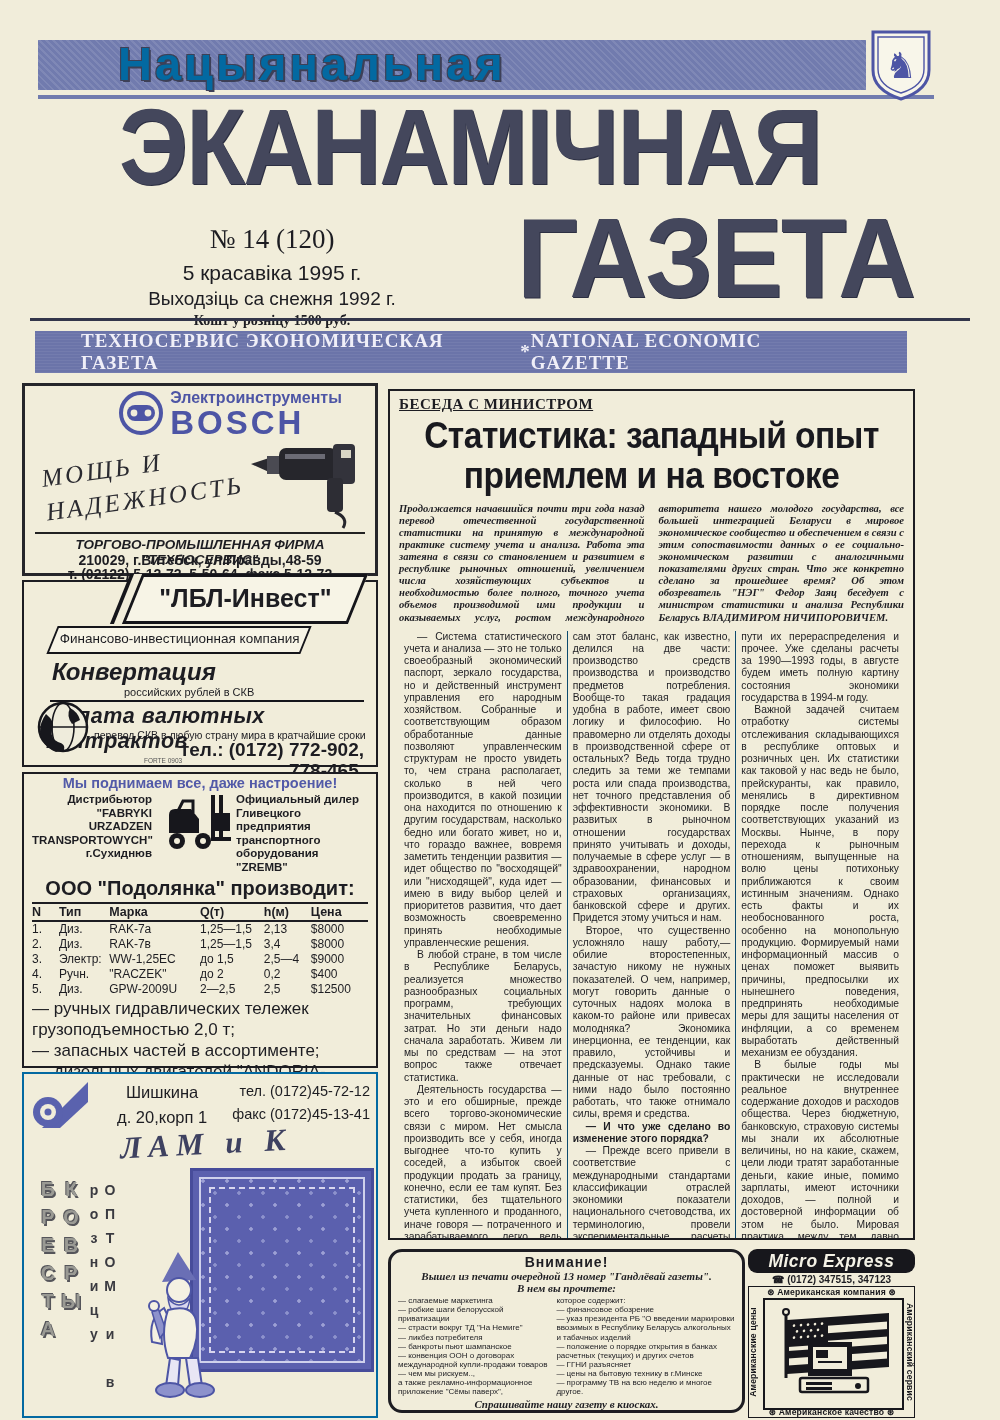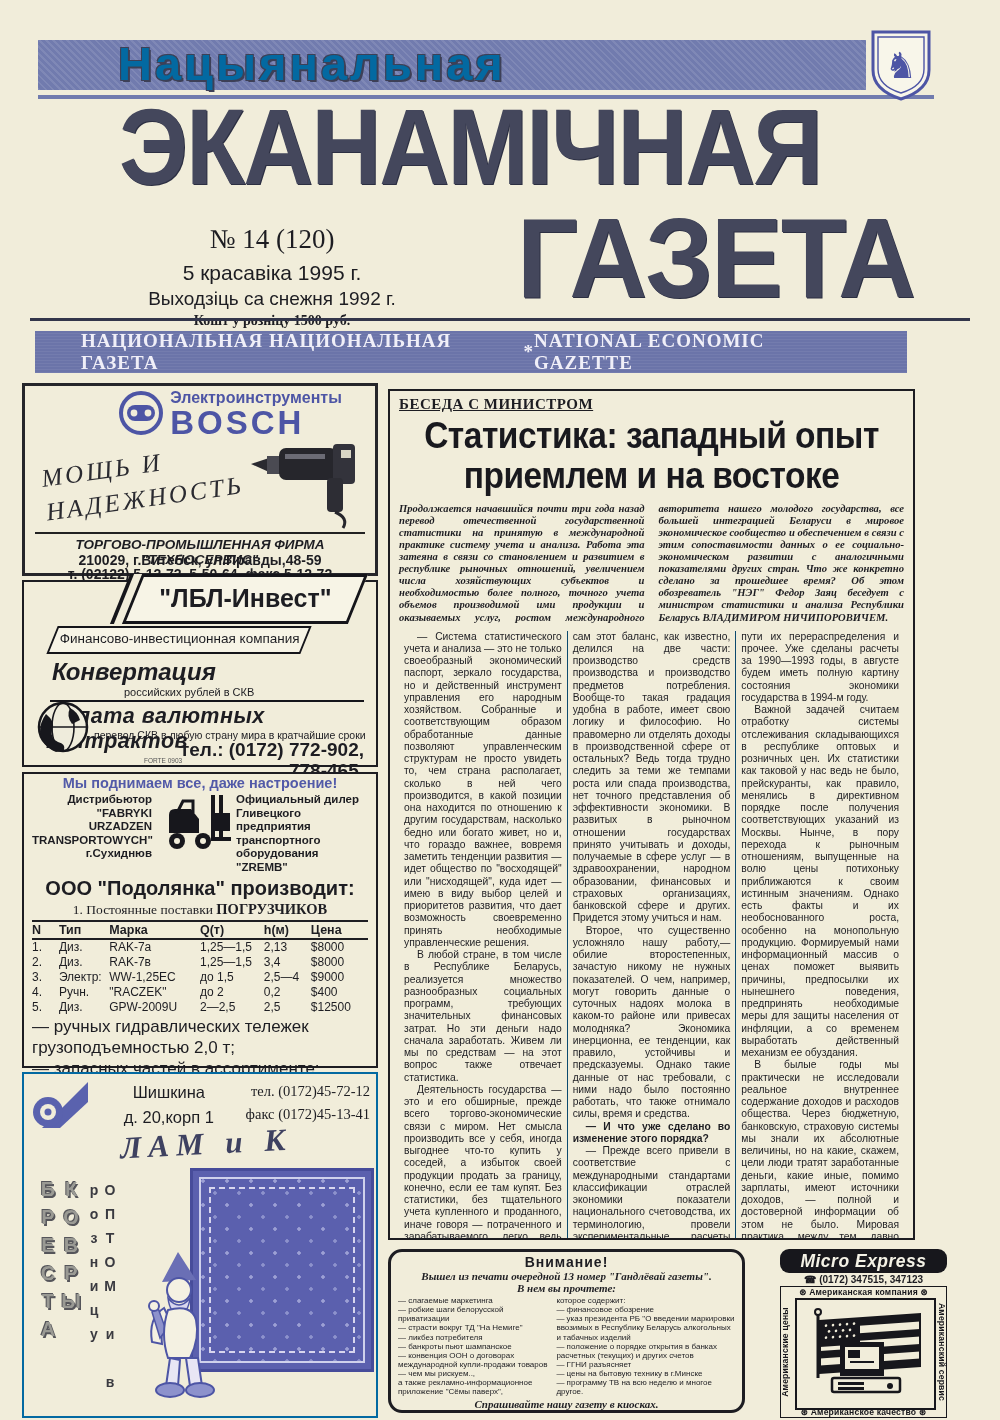--- a/index.html
+++ b/index.html
@@ -71,21 +71,21 @@
   .pod-table{width:100%;border-collapse:collapse;margin-top:2px;font-size:12px;}
   .pod-table th{border-top:2px solid #1d1d22;border-bottom:2px solid #1d1d22;text-align:left;font-size:12.5px;padding:1px 0;}
   .pod-table td{padding:0;line-height:1.25;}
   .pod-bullets{font-size:17px;line-height:1.22;margin-top:2px;}
   .pod-cap{font-family:"Liberation Serif",serif;font-weight:bold;font-size:12.3px;text-align:center;line-height:1.2;}
   .pod-tel{font-family:"Liberation Serif",serif;font-weight:bold;font-style:italic;font-size:16px;text-align:center;line-height:1.15;margin-top:1px;}
 
   .ad-lamik{top:1072px;height:346px;border:2px solid #0369a1;padding:4px 6px;}
   .lam-top{display:flex;justify-content:space-between;}
   .lam-name{text-align:center;font-size:16.5px;line-height:1.5;margin-top:2px;}
-  .lam-tels{text-align:right;font-size:14.5px;line-height:1.6;margin-top:2px;font-family:Liberation Serif, serif;}
+  .lam-tels{text-align:right;font-size:14.5px;line-height:1.6;margin-top:2px;}
   .lam-script{position:absolute;left:96px;top:52px;font-family:"Liberation Serif",serif;font-style:italic;font-weight:bold;
     font-size:31px;letter-spacing:7px;color:#3e4160;transform:rotate(-3deg);}
   .vtext{writing-mode:vertical-rl;text-orientation:upright;}
   .lam-kovry{position:absolute;left:12px;top:104px;height:232px;font-weight:800;font-size:20px;letter-spacing:6px;
     color:#9a9a94;text-shadow:1.5px 1.5px 0 #55555a,-1px -1px 0 #55555a;}
   .lam-optom{position:absolute;left:62px;top:108px;height:228px;font-weight:bold;font-size:14px;letter-spacing:8px;color:#3a3a40;}
   .lam-carpet{position:absolute;left:166px;top:94px;width:178px;height:198px;background:#5b60ae;
     background-image:radial-gradient(circle at 10px 10px,#9ca0d4 1.5px,transparent 2px),
                      radial-gradient(circle at 22px 22px,#8d92cc 1.5px,transparent 2px);
     background-size:24px 24px;border:3px solid #474c9a;box-shadow:inset 0 0 0 6px #5b60ae,inset 0 0 0 8px #cfd1ec;}
@@ -112,21 +112,21 @@
   .attn-title{text-align:center;font-weight:800;font-size:14px;letter-spacing:1px;}
   .attn-sub{text-align:center;font-family:"Liberation Serif",serif;font-weight:bold;font-style:italic;font-size:11px;line-height:1.1;}
   .attn-cols{display:flex;margin-top:2px;}
   .attn-left{width:47%;font-size:8px;line-height:9.1px;}
   .attn-right{width:53%;font-size:8px;line-height:9.1px;}
   .attn-item{margin:0;}
   .attn-foot1{text-align:center;font-family:"Liberation Serif",serif;font-weight:bold;font-style:italic;font-size:11px;margin-top:2px;}
   .attn-foot2{text-align:center;font-size:11.5px;line-height:1.15;}
 
   
-  .micro{position:absolute;left:748px;top:1249px;width:167px;height:171px;box-sizing:border-box;margin-left:32px;}
+  .micro{position:absolute;left:748px;top:1249px;width:167px;height:171px;box-sizing:border-box;}
   .micro-brand{background:#17171c;color:#f4f2e6;border-radius:9px;text-align:center;font-weight:800;font-style:italic;
     font-size:17.5px;line-height:24px;height:24px;letter-spacing:.5px;}
   .micro-phone{font-weight:bold;font-size:10px;text-align:center;line-height:13px;}
   .micro-frame{position:relative;height:132px;border:1px solid #17171c;box-sizing:border-box;}
   .micro-edge{position:absolute;font-weight:bold;font-size:8.6px;color:#17171c;letter-spacing:.2px;white-space:nowrap;}
   .micro-top{top:0;left:50%;transform:translateX(-50%);}
   .micro-bottom{bottom:0;left:50%;transform:translateX(-50%);}
   .micro-left{left:-1px;top:50%;transform:translateY(-50%) rotate(180deg);writing-mode:vertical-rl;}
   .micro-right{right:-1px;top:50%;transform:translateY(-50%);writing-mode:vertical-rl;}
   .micro-pic{position:absolute;left:14px;top:11px;width:137px;height:108px;border:2px solid #17171c;
@@ -155,21 +155,21 @@
   <div class="issue-block">
     <div class="issue-no">№ 14 (120)</div>
     <div class="issue-date">5 красавіка 1995 г.</div>
     <div class="issue-since">Выходзіць са снежня 1992 г.</div>
     <div class="issue-price">Кошт у розніцу 1500 руб.</div>
   </div>
 
   <div class="mast-rule"></div>
 
   <div class="banner">
-    <span>НАЦИОНАЛЬНАЯ НАЦИОНАЛЬНАЯ ГАЗЕТА</span>
+    <span>ТЕХНОСЕРВИС ЭКОНОМИЧЕСКАЯ ГАЗЕТА</span>
     <span>*</span>
     <span>NATIONAL ECONOMIC GAZETTE</span>
   </div>
 
   <div class="ad ad-bosch">
     <div class="bosch-row">
       <span>
         <svg width="46" height="46" viewBox="0 0 46 46">
           <circle cx="23" cy="23" r="20" fill="none" stroke="#4d55a5" stroke-width="4"></circle>
           <rect x="9" y="15" width="28" height="16" rx="8" fill="#4d55a5"></rect>
@@ -246,24 +246,20 @@
           <path d="M20 20 l6 -12 h10 v12" fill="none" stroke="#17171c" stroke-width="3"></path>
           <circle cx="20" cy="48" r="8" fill="#17171c"></circle>
           <circle cx="20" cy="48" r="3" fill="#f1edda"></circle>
           <circle cx="46" cy="48" r="8" fill="#17171c"></circle>
           <circle cx="46" cy="48" r="3" fill="#f1edda"></circle>
         </svg>
       </span>
       <div class="pod-dealer">Официальный дилер Гливецкого предприятия транспортного оборудования "ZREMB"</div>
     </div>
     <div class="pod-title">ООО "Подолянка" производит:</div>
-    <div class="pod-sub">
-      <span>1. Постоянные поставки </span>
-      <b>ПОГРУЗЧИКОВ</b>
-    </div>
     <table class="pod-table">
       <thead>
         <tr>
           <th style="width:8%">N</th>
           <th style="width:15%">Тип</th>
           <th style="width:27%">Марка</th>
           <th style="width:19%">Q(т)</th>
           <th style="width:14%">h(м)</th>
           <th style="width:17%">Цена</th>
         </tr>

